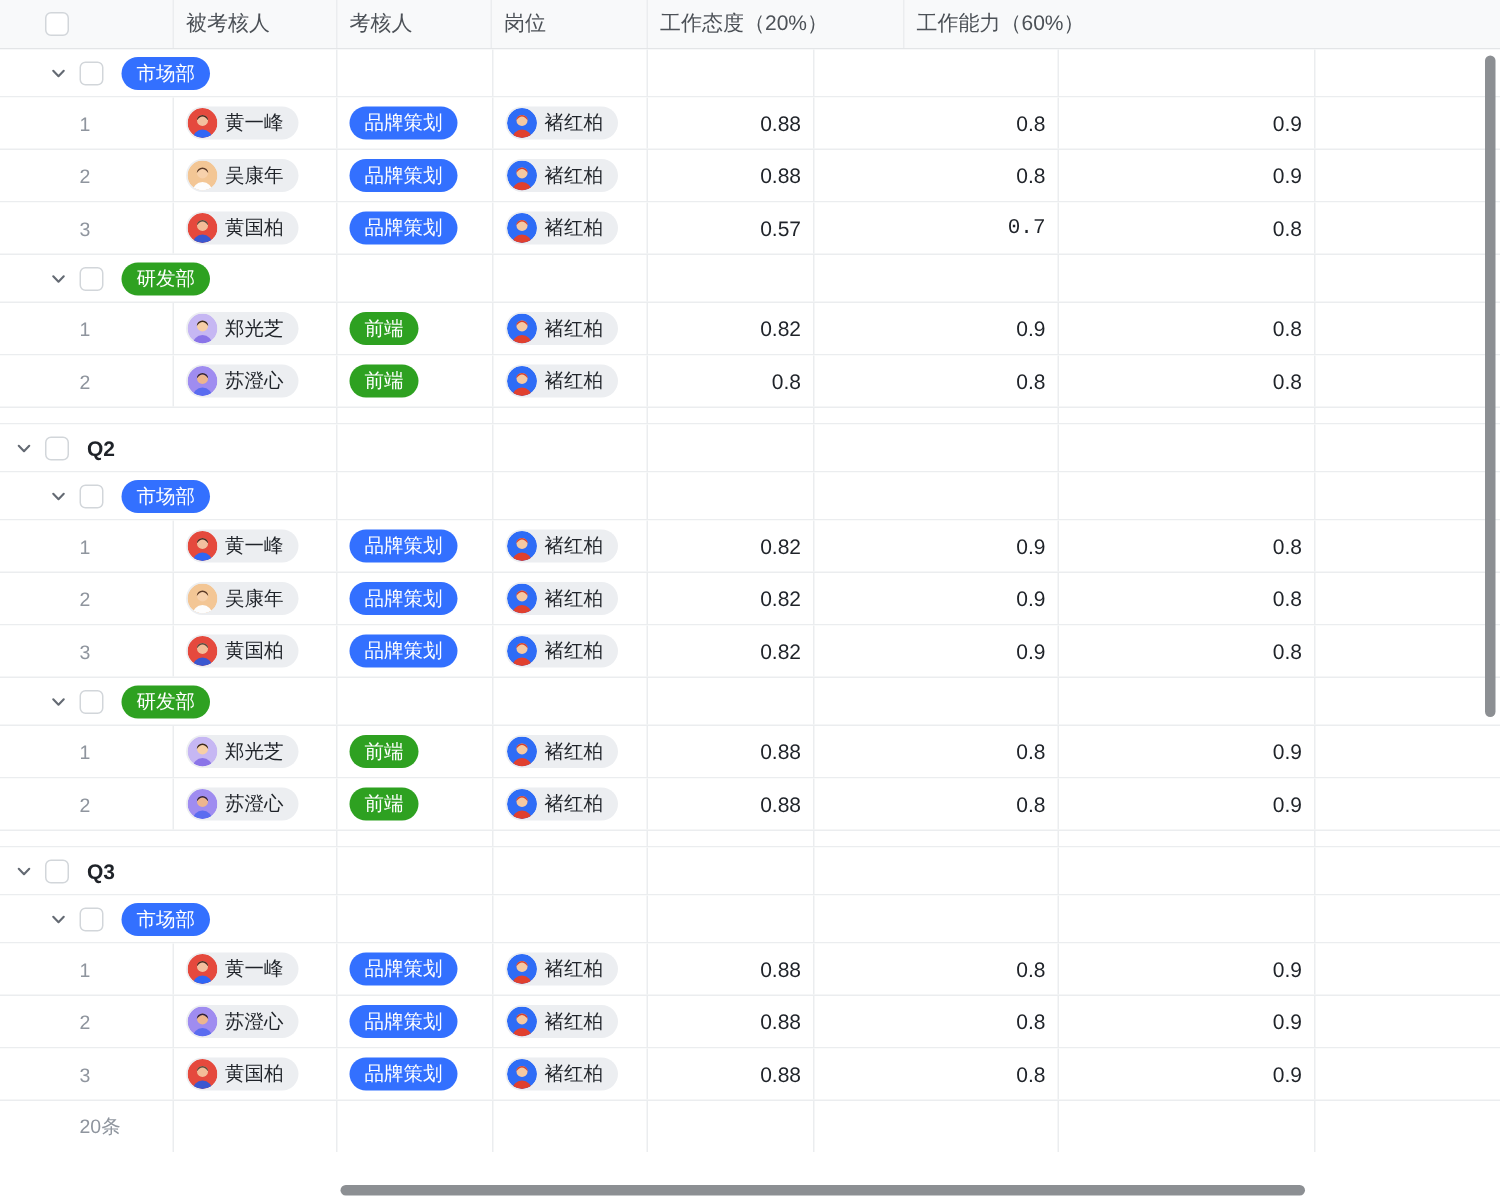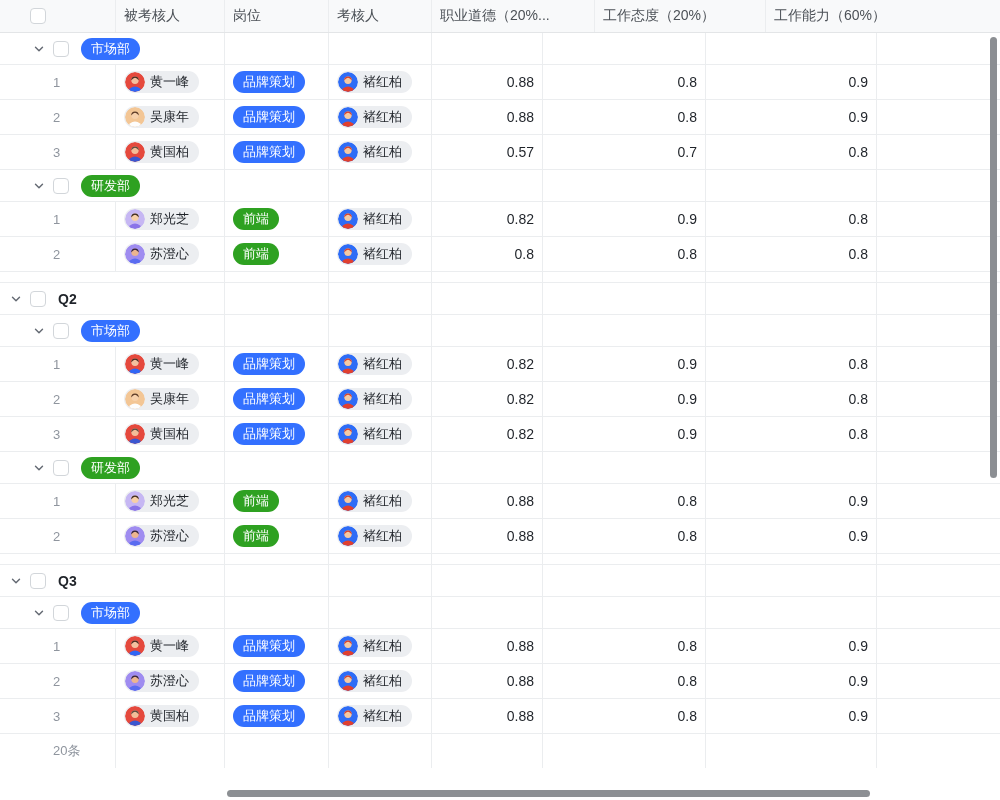--- a/index.html
+++ b/index.html
@@ -48,28 +48,25 @@
 <body>
 
 <div id="grid">
   <div class="row header">
     <div class="cell hcell first" style="width:116px">
       <span class="checkbox"></span>
     </div>
     <div class="cell hcell" style="width:109px">
         <span>被考核人</span>
       </div>
+    <div class="cell hcell" style="width:103px">
+        <span>考核人</span>
+      </div>
     <div class="cell hcell" style="width:104px">
         <span>岗位</span>
-      </div>
-    <div class="cell hcell" style="width:103px">
-        <span>考核人</span>
-      </div>
-    <div class="cell hcell" style="width:163px">
-        <span>职业道德（20%...</span>
       </div>
     <div class="cell hcell" style="width:171px">
         <span>工作态度（20%）</span>
       </div>
     <div class="cell hcell last" style="width:123px">
         <span>工作能力（60%）</span>
       </div>
   </div>
 
   <div id="rows">
@@ -223,21 +220,21 @@
                 <rect width="20" height="20" fill="#2e6cf6"></rect>
                 <path d="M3.4 21 a6.6 6.6 0 0 1 13.2 0 Z" fill="#e0402f"></path>
                 <circle cx="10" cy="8.3" r="3.7" fill="#f5c9a2"></circle>
                 <path d="M6.2 8.4 a3.8 3.8 0 0 1 7.6 0 q-1.9 -2.7 -3.8 -2.7 q-1.9 0 -3.8 2.7 Z" fill="#d5402f"></path>
               </g>
             </svg>
             <span>褚红柏</span>
           </span>
         </div>
         <div class="cell num" style="width: 111px;">0.57</div>
-        <div class="cell num" style="width: 163px;">0.7</div>
+        <div class="cell num" style="width: 163px; font-family: Liberation Mono, monospace;">0.7</div>
         <div class="cell num" style="width: 171px;">0.8</div>
         <div class="cell last num" style="width: 123px;"></div>
       </div>
       <div class="row group">
         <div class="cell merged" style="width: 225px;">
           <span class="chev lvl2">
             <svg width="12" height="12" viewBox="0 0 12 12">
               <path d="M2.5 4.2 L6 7.8 L9.5 4.2" fill="none" stroke="#646a73" stroke-width="1.4" stroke-linecap="round" stroke-linejoin="round"></path>
             </svg>
           </span>

